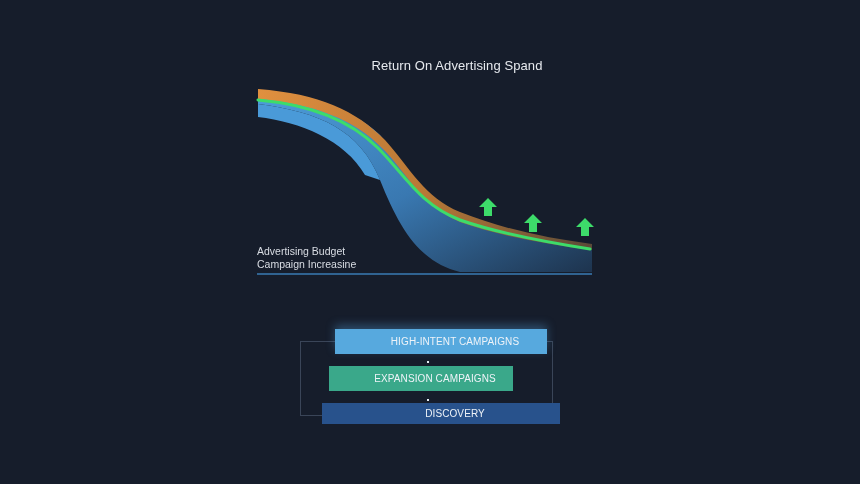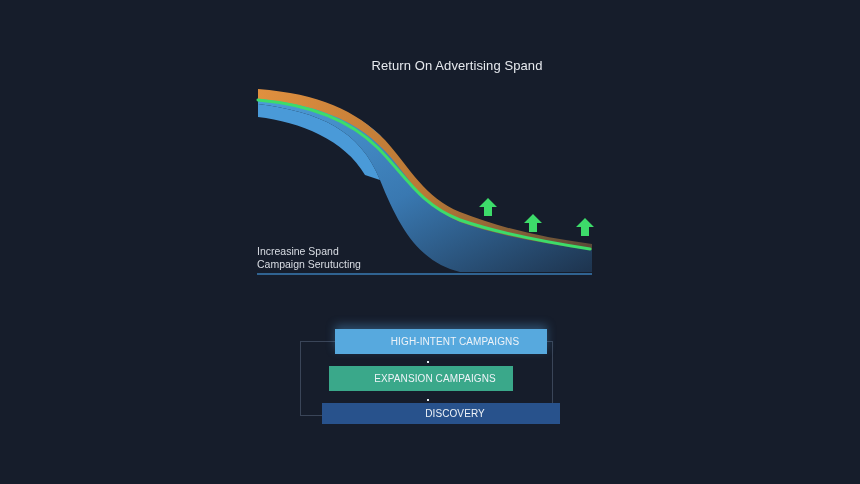--- a/index.html
+++ b/index.html
@@ -59,22 +59,22 @@
 
   <line x1="257" y1="274" x2="592" y2="274" stroke="#3a7bb5" stroke-width="1.5"></line>
 
   <g fill="#3ddc6a">
     <path d="M488,198 L497,207 L492,207 L492,216 L484,216 L484,207 L479,207 Z"></path>
     <path d="M533,214 L542,223 L537,223 L537,232 L529,232 L529,223 L524,223 Z"></path>
     <path d="M585,218 L594,227 L589,227 L589,236 L581,236 L581,227 L576,227 Z"></path>
   </g>
 </svg>
 
-<div class="label" style="top:245px;">Increasine Spand</div>
-<div class="label" style="top:258px;">Campaign Serutucting</div>
+<div class="label" style="top:245px;">Advertising Budget</div>
+<div class="label" style="top:258px;">Campaign Increasine</div>
 
 <div class="bracket"></div>
 
 <div class="box box1">
   <span>HIGH-INTENT CAMPAIGNS</span>
 </div>
 <div class="dot" style="left:427px;top:361px;"></div>
 <div class="box box2">
   <span>EXPANSION CAMPAIGNS</span>
 </div>

